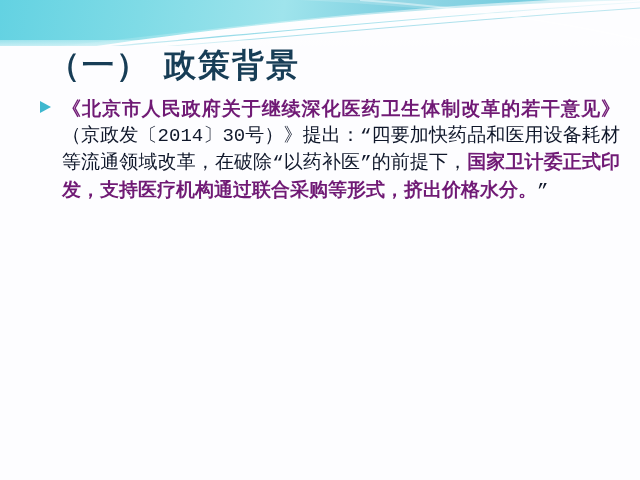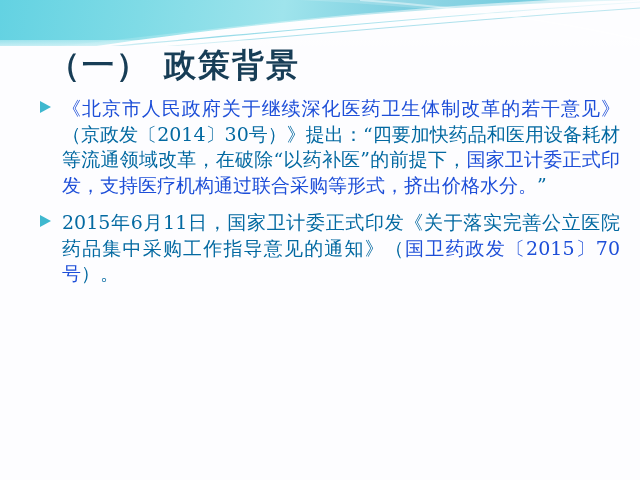--- a/index.html
+++ b/index.html
@@ -81,26 +81,27 @@
   .para {
     font-size: 19px;
     line-height: 25.5px;
     color: #2b2b2b;
     font-family: "DejaVu Serif", "Liberation Serif", serif;
     text-align: justify;
     text-justify: inter-character;
     letter-spacing: 0px;
   }
   .red {
-    color: #1d4ed8;
-    font-weight: normal;
+    color: #701a75;
+    font-weight: bold;
   }
   .blk {
-    color: #0369a1;
+    color: #0f172a;
     font-weight: normal;
+    font-family: Liberation Mono, monospace;
   }
   .p-block { margin: 0; }
 
   .spacer-sm { height: 5px; }
 </style>
 </head>
 <body>
 
 <div id="slide">
 
@@ -148,21 +149,15 @@
       <p class="para p-block">
         <span class="red">《北京市人民政府关于继续深化医药卫生体制改革的若干意见》</span><span class="blk">（京政发〔2014〕30号）》提出：“四要加快药品和医用设备耗材等流通领域改革，在破除“以药补医”的前提下，</span><span class="red">国家卫计委正式印发，支持医疗机构通过联合采购等形式，挤出价格水分。</span><span class="blk">”</span>
       </p>
     </div>
 
     <div class="spacer-sm"></div>
 
 
     <div class="spacer-sm"></div>
 
-    <div class="bullet-row">
-      <span class="arrow-icon"></span>
-      <p class="para p-block">
-        <span class="blk">2015年6月11日，国家卫计委正式印发《关于落实完善公立医院药品集中采购工作指导意见的通知》（</span><span class="red">国卫药政发〔2015〕70号</span><span class="blk">）。</span>
-      </p>
-    </div>
 
   </div>
 </div>
 
 </body></html>

